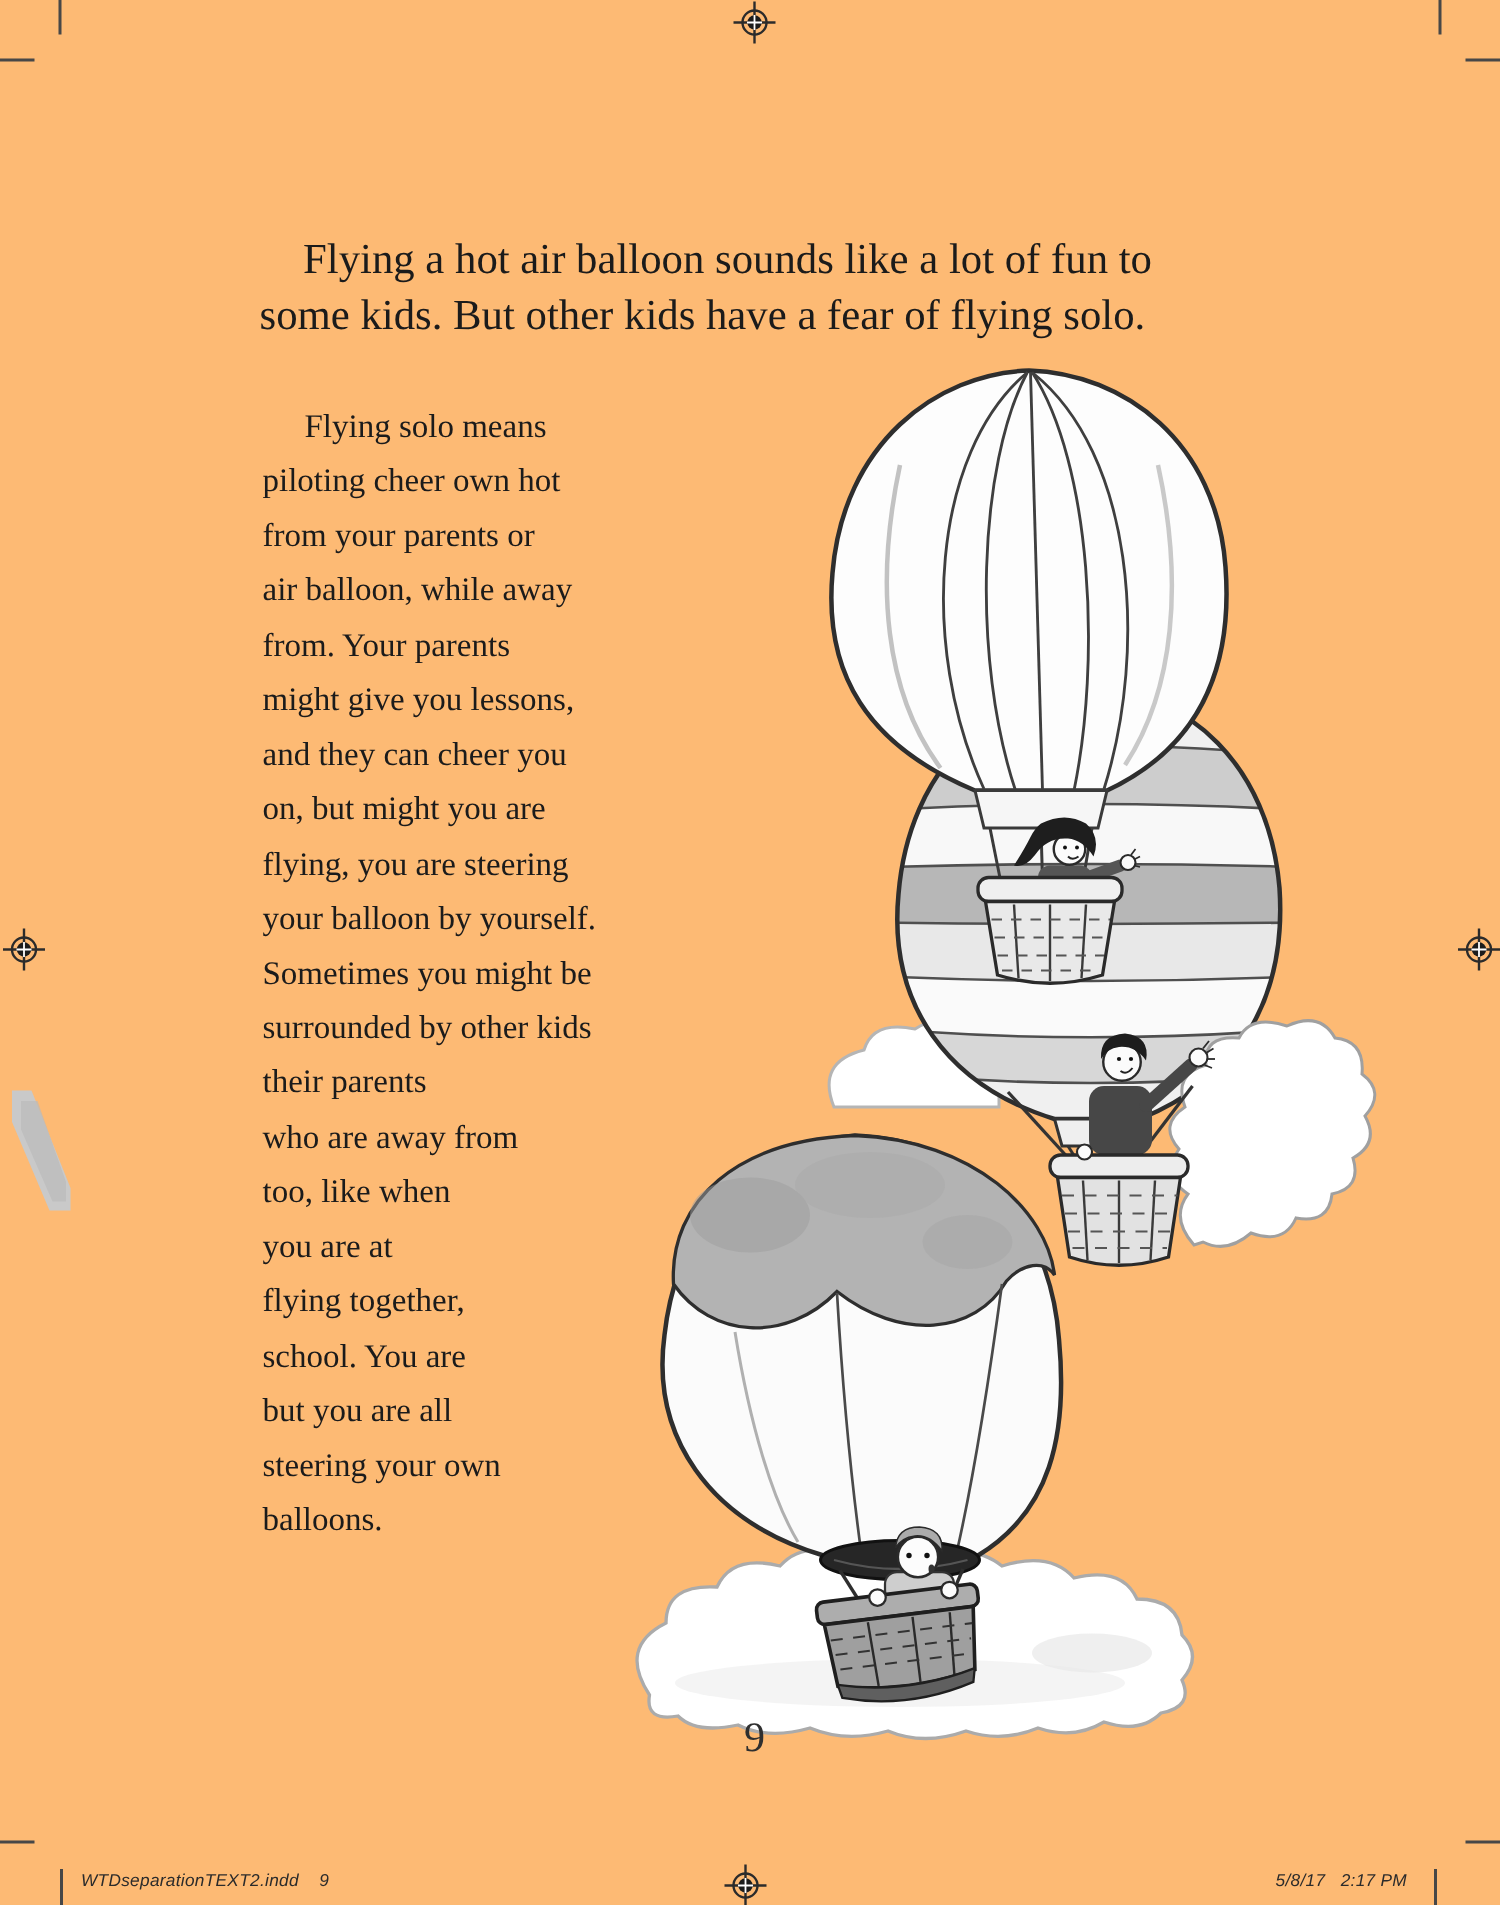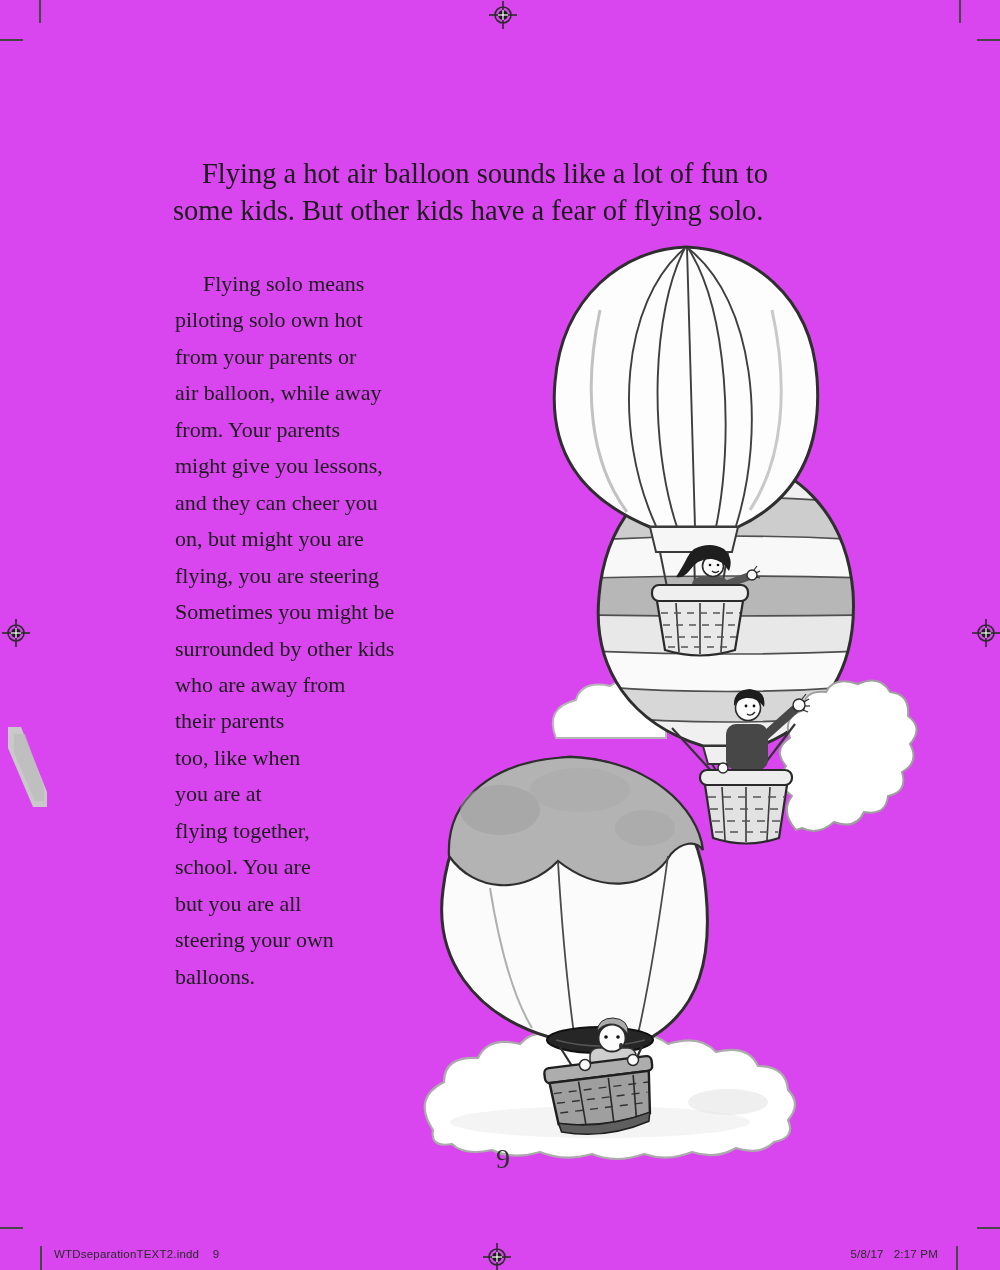--- a/index.html
+++ b/index.html
@@ -1,29 +1,29 @@
 <!DOCTYPE html>
 <html><head>
 <meta charset="utf-8">
 <style>
   html,body{margin:0;padding:0;background:#e9e9e9;}
   .page{
-    position:relative;width:1000px;height:1270px;background:#d946ef;
+    position:relative;width:1000px;height:1270px;background:#fdba74;
     overflow:hidden;font-family:"Liberation Serif", serif;color:#1b1b1b;
   }
   .textblock{position:absolute;}
   .textblock .line{white-space:pre;}
   .intro{left:173px;top:156px;font-size:28.5px;line-height:36.5px;}
   .intro .line:first-child{text-indent:29px;}
   .bodycol{left:175px;top:266px;font-size:22px;line-height:36.45px;}
   .bodycol .line:first-child{text-indent:28px;}
   .pagenum{position:absolute;left:496px;top:1143px;font-size:28px;color:#2f2f2f;}
   .slug{
     position:absolute;top:1248px;font-family:"Liberation Sans", sans-serif;
-    font-size:11.5px;color:#2b2b2b;white-space:pre;letter-spacing:.2px;
+    font-size:11.5px;color:#2b2b2b;white-space:pre;letter-spacing:.2px;font-style:italic;
   }
   .slug-left{left:54px;}
   .slug-right{right:62px;text-align:right;}
   .cropmark{position:absolute;background:#474747;}
   .cm-tl-v{left:39px;top:0;width:2px;height:23px;}
   .cm-tl-h{left:0;top:39px;width:23px;height:2px;}
   .cm-tr-v{left:959px;top:0;width:2px;height:23px;}
   .cm-tr-h{left:977px;top:39px;width:23px;height:2px;}
   .cm-bl-h{left:0;top:1227px;width:23px;height:2px;}
   .cm-br-h{left:977px;top:1227px;width:23px;height:2px;}
@@ -227,32 +227,33 @@
 
   <div class="textblock intro">
 
   <div class="line">Flying a hot air balloon sounds like a lot of fun to</div>
       <div class="line">some kids. But other kids have a fear of flying solo.</div>
     </div>
 
   <div class="textblock bodycol">
 
   <div class="line">Flying solo means</div>
-      <div class="line">piloting solo own hot</div>
+      <div class="line">piloting cheer own hot</div>
       <div class="line">from your parents or</div>
       <div class="line">air balloon, while away</div>
       <div class="line">from. Your parents</div>
       <div class="line">might give you lessons,</div>
       <div class="line">and they can cheer you</div>
       <div class="line">on, but might you are</div>
       <div class="line">flying, you are steering</div>
+      <div class="line">your balloon by yourself.</div>
       <div class="line">Sometimes you might be</div>
       <div class="line">surrounded by other kids</div>
+      <div class="line">their parents</div>
       <div class="line">who are away from</div>
-      <div class="line">their parents</div>
       <div class="line">too, like when</div>
       <div class="line">you are at</div>
       <div class="line">flying together,</div>
       <div class="line">school. You are</div>
       <div class="line">but you are all</div>
       <div class="line">steering your own</div>
       <div class="line">balloons.</div>
     </div>
 
   <div class="pagenum">9</div>

